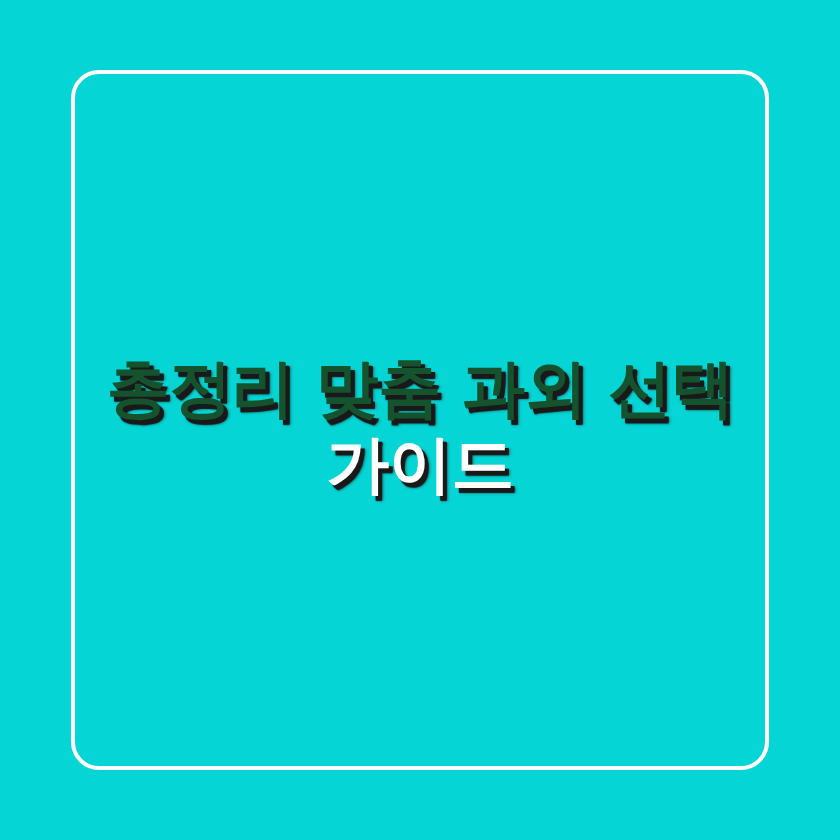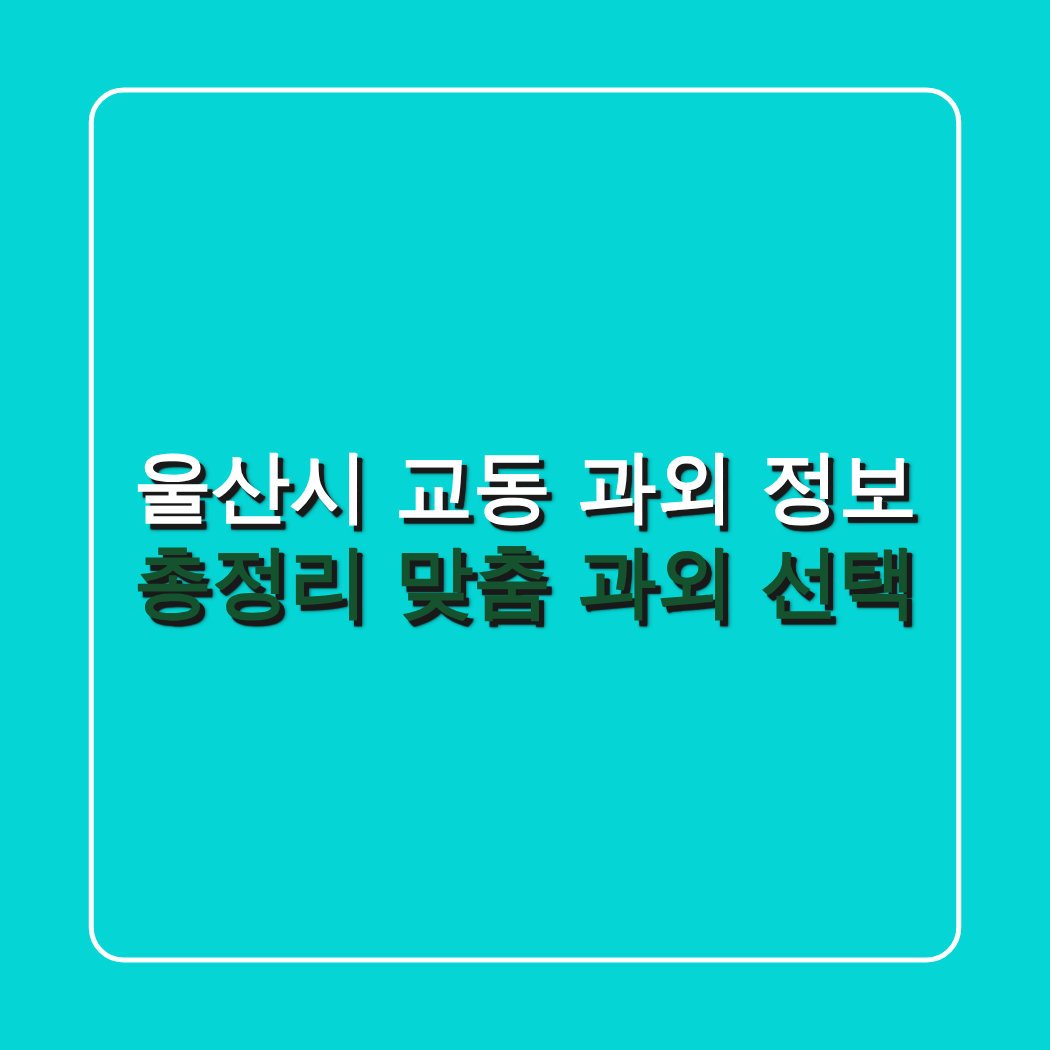--- a/index.html
+++ b/index.html
@@ -62,17 +62,17 @@
   }
 </style>
 </head>
 <body>
 
 <div id="card" style="background: rgb(6, 213, 213);">
 
   <div id="frame" style="border-color: rgb(255, 255, 255);"></div>
 
   <div id="title-block">
-    <span class="title-line" style="color: rgb(255, 255, 255); text-shadow: rgb(25, 25, 25) 4px 4px 0px, rgb(25, 25, 25) 4px 5px 1px, rgba(20, 20, 20, 0.5) 5px 5px 3px;">울산시 교동 과외 정보</span>
     <span class="title-line" style="color: #14532d; text-shadow: rgb(25, 25, 25) 4px 4px 0px, rgb(25, 25, 25) 4px 5px 1px, rgba(20, 20, 20, 0.5) 5px 5px 3px;">총정리 맞춤 과외 선택</span>
+    <span class="title-line" style="color: rgb(255, 255, 255); text-shadow: rgb(25, 25, 25) 4px 4px 0px, rgb(25, 25, 25) 4px 5px 1px, rgba(20, 20, 20, 0.5) 5px 5px 3px;">가이드</span>
   </div>
 
 </div>
 
 </body></html>

